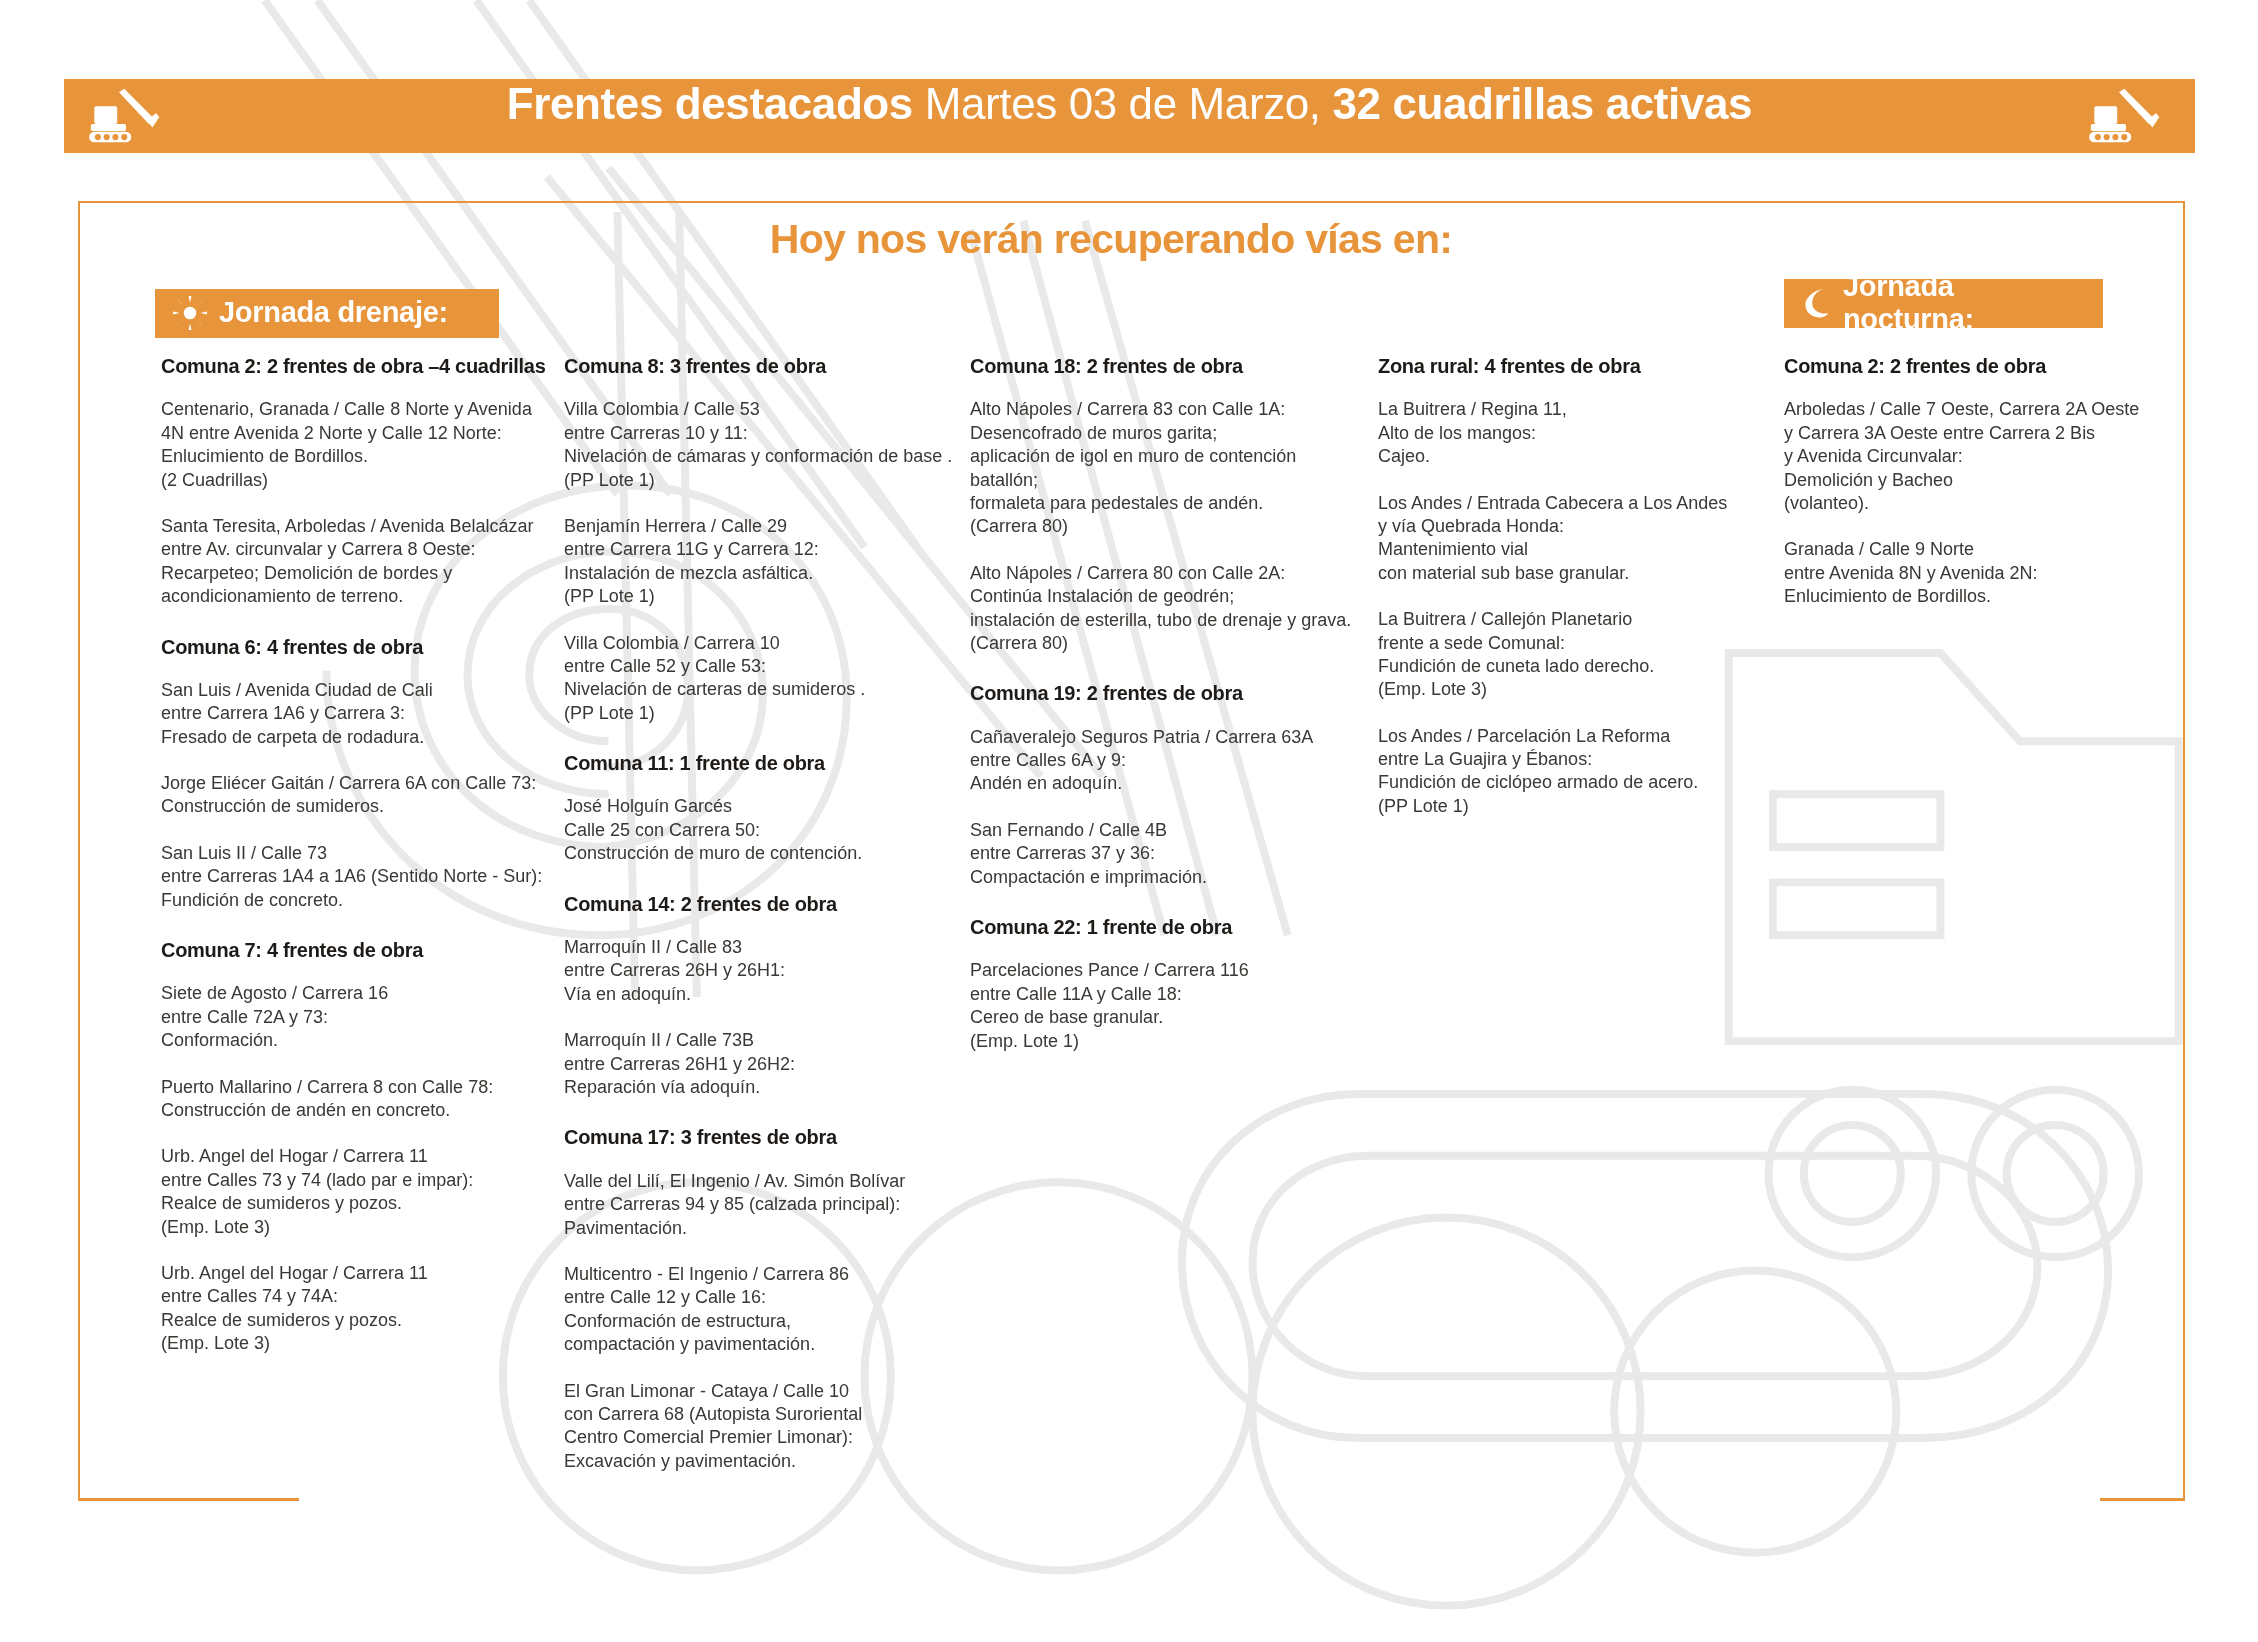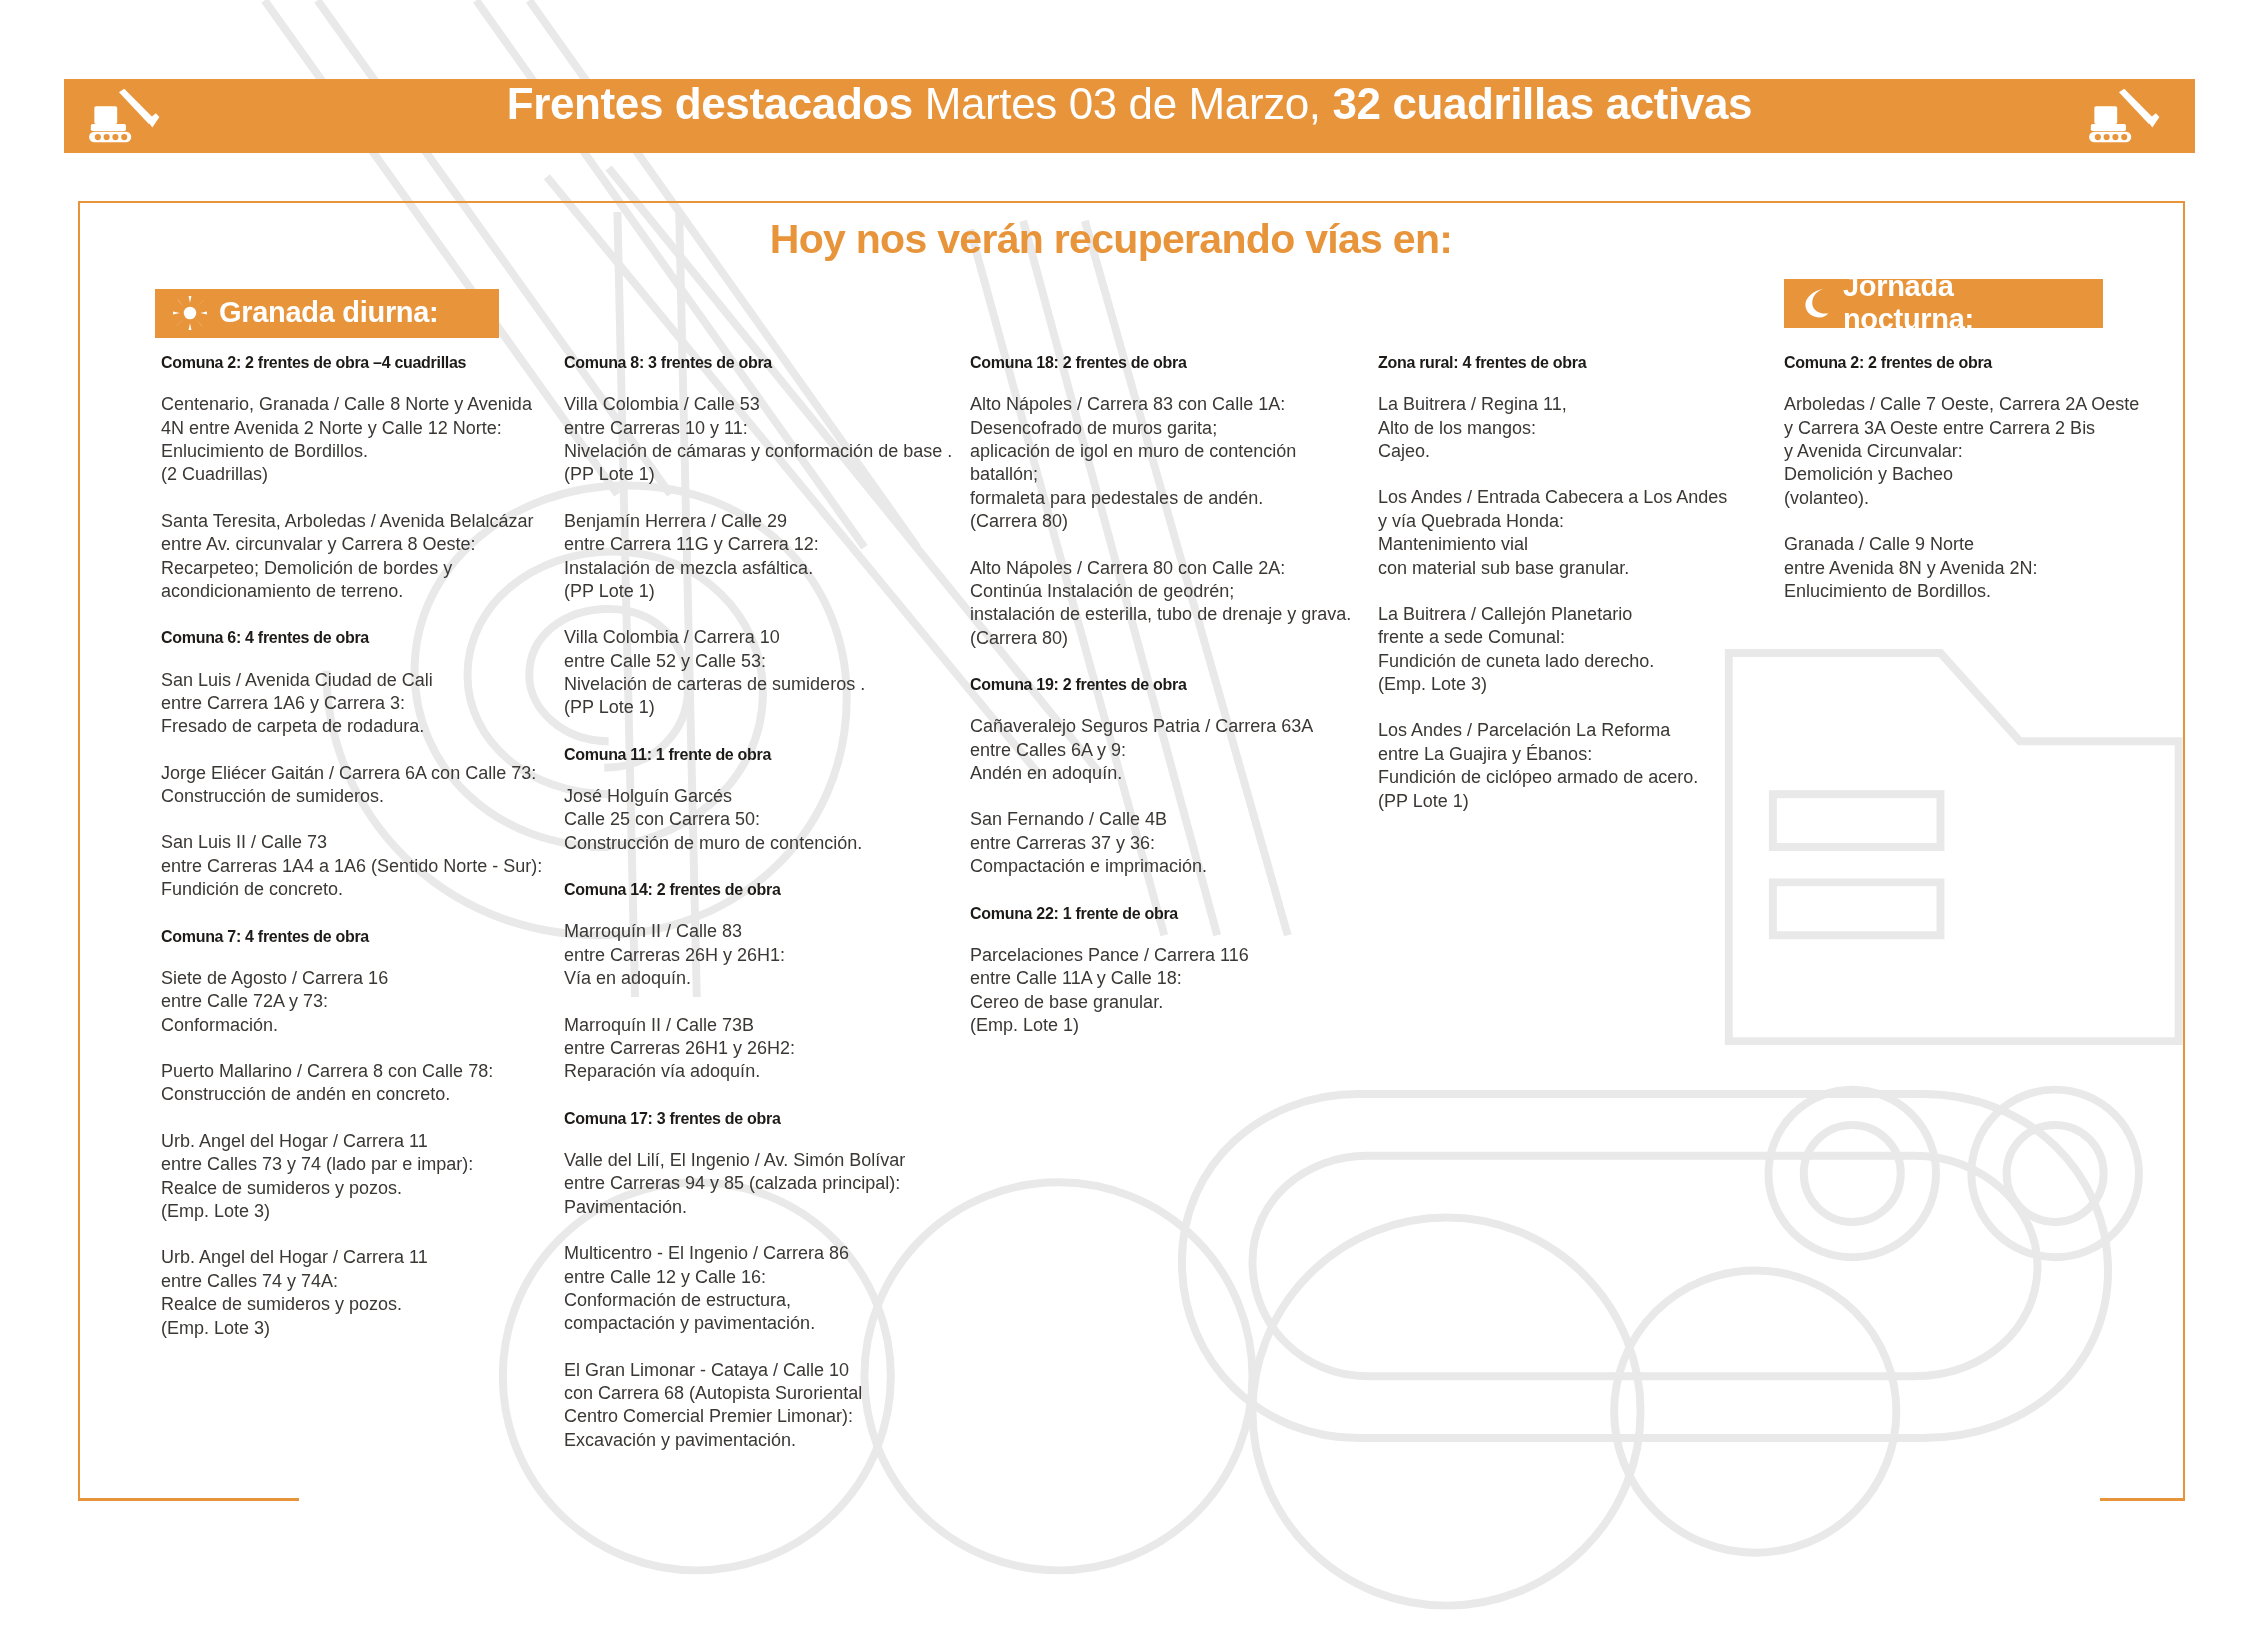--- a/index.html
+++ b/index.html
@@ -129,21 +129,21 @@
   }
   .col1 { left: 161px; width: 395px; }
   .col2 { left: 564px; width: 395px; }
   .col3 { left: 970px; width: 395px; }
   .col4 { left: 1378px; width: 371px; }
   .col5 { left: 1784px; width: 388px; }
 
   .comuna-head {
     font-weight: bold;
     color: #1d1a17;
-    font-size: 16px;
+    font-size: 20px;
     letter-spacing: -0.3px;
     margin: 0 0 19.4px 0;
   }
   .comuna-head.spaced { margin-top: 25px; }
   .entry {
     margin: 0 0 23px 0;
     white-space: pre-line;
   }
 
   
@@ -246,21 +246,21 @@
         <path d="M17.4 0 L20.6 0 L19 7.5 Z"></path>
         <path d="M17.4 38 L20.6 38 L19 30.5 Z"></path>
         <path d="M0 17.4 L0 20.6 L7.5 19 Z"></path>
         <path d="M38 17.4 L38 20.6 L30.5 19 Z"></path>
         <path d="M4.2 3 L6.5 5.3 L12 12 Z"></path>
         <path d="M33.8 35 L31.5 32.7 L26 26 Z"></path>
         <path d="M35 4.2 L32.7 6.5 L26 12 Z"></path>
         <path d="M3 33.8 L5.3 31.5 L12 26 Z"></path>
       </g>
     </svg>
-    <span>Granada diurna:</span>
+    <span>Jornada drenaje:</span>
   </div>
 
   <div class="pill nocturna">
     <svg width="30" height="34" viewBox="0 0 34 38">
       <path fill="#ffffff" d="M27 2 C13 4 4 13 4 21 C4 30 12 36 21 36 C25 36 29 34 31 31 C22 33 12 28 12 19 C12 11 18 4 27 2 Z"></path>
     </svg>
     <span>Jornada nocturna:</span>
   </div>
 
   <div class="col col1">

